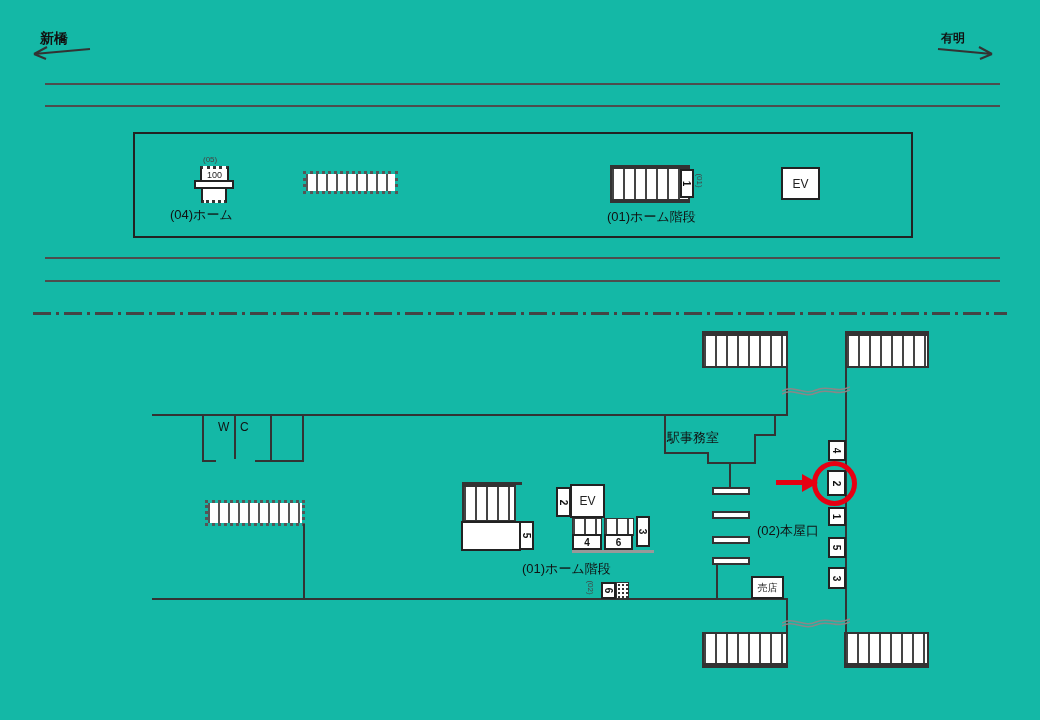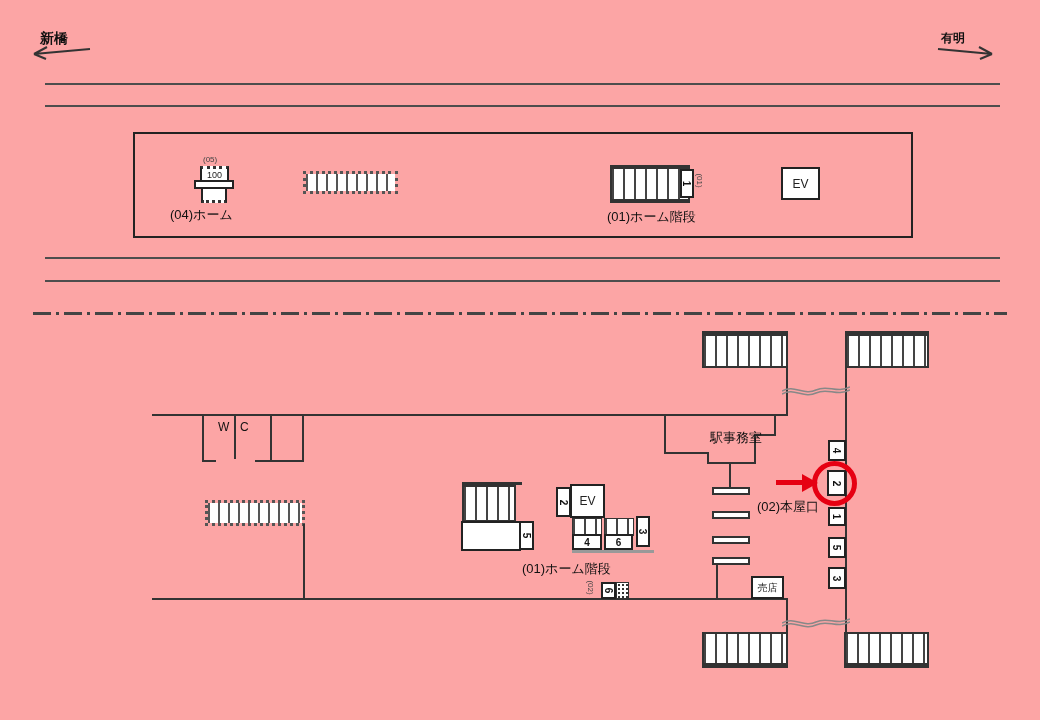--- a/index.html
+++ b/index.html
@@ -1,16 +1,16 @@
 <!DOCTYPE html>
 <html><head>
 <meta charset="utf-8">
 <style>
   html,body{margin:0;padding:0;background:#fff;}
-  .stage{position:relative;width:1040px;height:720px;background:#fca5a5;overflow:hidden;
+  .stage{position:relative;width:1040px;height:720px;background:#14b8a6;overflow:hidden;
          font-family:"Liberation Sans","DejaVu Sans",sans-serif;color:#222;}
   .abs{position:absolute;box-sizing:border-box;}
   .wall{position:absolute;background:#333;}
   .track{position:absolute;background:#4d4d4d;height:2px;}
   .lbl{position:absolute;font-size:13px;color:#111;white-space:nowrap;}
   .tag{position:absolute;font-size:8px;color:#444;white-space:nowrap;}
   .rot{transform:rotate(90deg);display:inline-block;}
   .box{position:absolute;box-sizing:border-box;border:2px solid #222;background:#fff;
        display:flex;align-items:center;justify-content:center;}
   .slot{font-size:10px;font-weight:bold;color:#111;}
@@ -130,30 +130,30 @@
   <div class="wall" style="left:786px;top:367px;width:2px;height:49px;"></div>
   <div class="wall" style="left:845px;top:367px;width:2px;height:266px;"></div>
   <svg class="abs" style="left:782px;top:382px;" width="68" height="16">
     <path d="M0 9 C12 2 22 14 34 8 S54 12 68 5" stroke="#888" stroke-width="1.5" fill="none"></path>
     <path d="M0 12 C12 5 22 17 34 11 S54 15 68 8" stroke="#888" stroke-width="1.5" fill="none"></path>
   </svg>
 
   <svg class="abs" style="left:660px;top:410px;" width="130" height="60">
     <polyline points="5,5 5,43 48,43 48,53 95,53 95,25 115,25 115,5" stroke="#333" stroke-width="2" fill="none"></polyline>
   </svg>
-  <div class="lbl" style="left:698px;top:429px;padding-left:12px;">駅事務室</div>
+  <div class="lbl" style="left:667px;top:429px;">駅事務室</div>
 
   <div class="wall" style="left:729px;top:462px;width:2px;height:27px;"></div>
   <div class="gate" style="left:712px;top:487px;width:38px;height:8px;"></div>
   <div class="gate" style="left:712px;top:511px;width:38px;height:8px;"></div>
   <div class="gate" style="left:712px;top:536px;width:38px;height:8px;"></div>
   <div class="gate" style="left:712px;top:557px;width:38px;height:8px;"></div>
   <div class="wall" style="left:716px;top:564px;width:2px;height:35px;"></div>
 
-  <div class="lbl" style="left:757px;top:498px;">(02)本屋口</div>
+  <div class="lbl" style="left:757px;top:522px;">(02)本屋口</div>
   <div class="box" style="left:751px;top:576px;width:33px;height:23px;font-size:10px;">
     <span>売店</span>
   </div>
 
   <div class="box" style="left:828px;top:440px;width:18px;height:21px;">
     <span class="slot rot">4</span>
   </div>
   <div class="box" style="left:827px;top:470px;width:19px;height:26px;">
     <span class="slot rot">2</span>
   </div>

